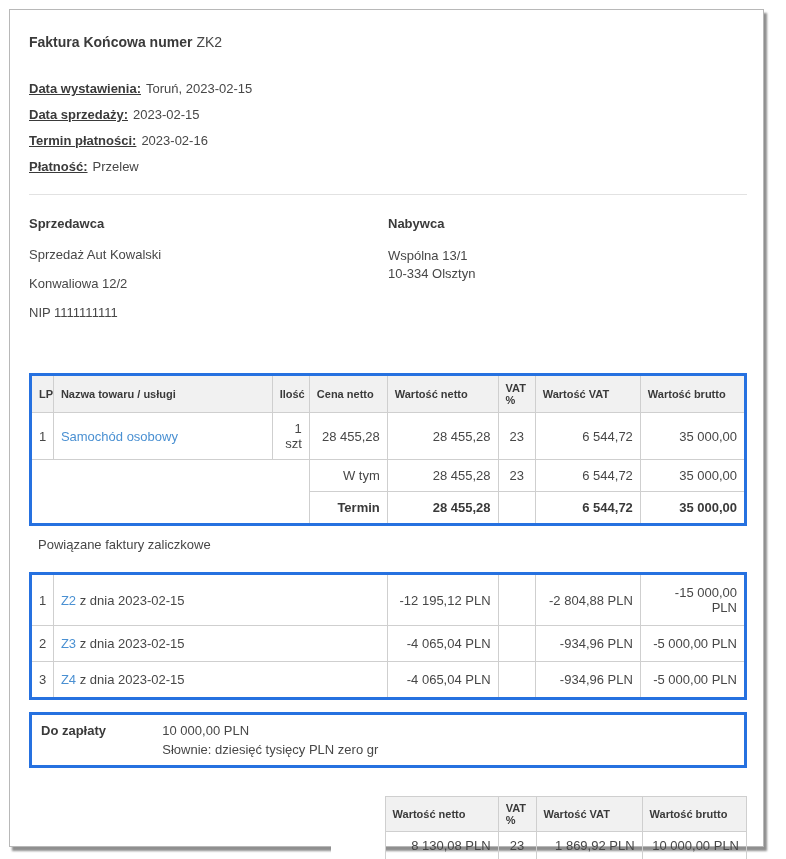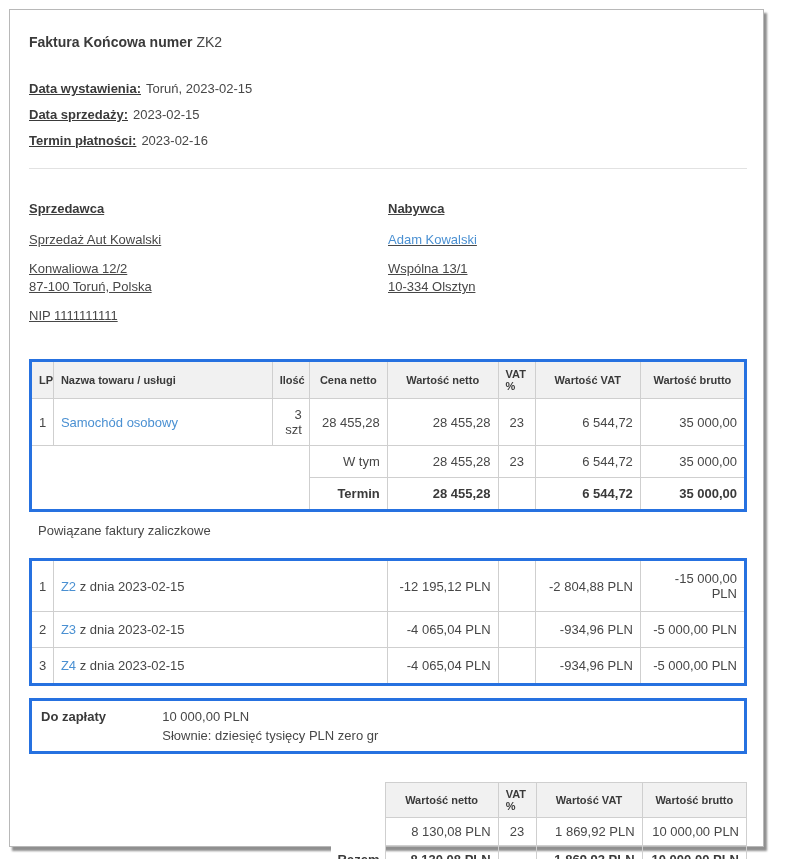--- a/index.html
+++ b/index.html
@@ -13,38 +13,38 @@
 
   .title { margin-top:14px; font-size:14px; }
   .title .num { font-weight:normal; margin-left:4px; color:#474747; }
 
   .meta { margin-top:26px; }
   .meta-line { height:26px; line-height:26px; }
   .meta-line .b { margin-right:5px;text-decoration:underline; }
 
   hr.divider { border:none; border-top:1px solid #e2e2e2; margin-top:14px; }
 
-  .parties { margin-top:32px; display:flex;text-decoration:underline; }
+  .parties { margin-top:21px; display:flex; }
   .party { width:51%; }
   .party-heading { font-weight:bold; color:#3a3a3a; margin-bottom:16px; }
   .party-name { margin-bottom:13px; }
   .party-addr { line-height:18px; }
   .party-nip { margin-top:12px; }
 
   table { border-collapse:collapse; width:100%; table-layout:fixed; }
   .blue-box { border:3px solid #2671e0; }
   th { background:#f1f1f1; font-size:11px; color:#3a3a3a; font-weight:bold;
-       border:1px solid #cfcfcf; padding:6px 7px; text-align:center; }
+       border:1px solid #cfcfcf; padding:6px 7px; text-align:left; }
   td { border:1px solid #cfcfcf; padding:8px 7px; text-align:right; }
   th.l, td.l { text-align:left; }
   th.c, td.c { text-align:center; }
   td.nb { border:none; background:#fff; }
   td.nb-lb { border-left:none; border-bottom:none; }
 
-  .items { margin-top:36px;border-radius:7px; }
+  .items { margin-top:53px;border-radius:7px; }
   .adv-heading { margin:11px 0 20px 9px; color:#474747; }
   .adv td { padding:10px 7px; }
 
   .due-box { margin-top:12px; border:3px solid #2671e0; display:flex; padding:6px 0; min-height:50px; }
   .due-label { width:18.3%; padding:2px 9px; font-weight:bold; color:#3a3a3a; }
   .due-val { line-height:19px; }
 
   .summary-wrap { margin-top:28px; display:flex; justify-content:flex-end; }
   .summary { width:58%; }
   .summary th { padding:5px 7px; }
@@ -64,35 +64,36 @@
   <div class="meta">
     <div class="meta-line">
       <span class="b">Data wystawienia:</span><span>Toruń, 2023-02-15</span>
     </div>
     <div class="meta-line">
       <span class="b">Data sprzedaży:</span><span>2023-02-15</span>
     </div>
     <div class="meta-line">
       <span class="b">Termin płatności:</span><span>2023-02-16</span>
     </div>
+    <div class="meta-line">
+      <span class="b">Płatność:</span><span>Przelew</span>
+    </div>
   </div>
 
   <hr class="divider">
 
   <div class="parties">
     <div class="party">
       <div class="party-heading">Sprzedawca</div>
       <div class="party-name">Sprzedaż Aut Kowalski</div>
       <div class="party-addr">Konwaliowa 12/2</div>
-      <div class="party-addr">87-100 Toruń, Polska</div>
       <div class="party-nip">NIP 1111111111</div>
     </div>
     <div class="party">
       <div class="party-heading">Nabywca</div>
-      <div class="party-name"><a class="link">Adam Kowalski</a></div>
       <div class="party-addr">Wspólna 13/1</div>
       <div class="party-addr">10-334 Olsztyn</div>
     </div>
   </div>
 
   <table class="items blue-box">
     <colgroup>
       <col style="width:3.2%">
         <col style="width:30.6%">
         <col style="width:5.2%">
@@ -109,21 +110,21 @@
       <th>Ilość</th>
       <th>Cena netto</th>
       <th>Wartość netto</th>
       <th class="l">VAT %</th>
       <th>Wartość VAT</th>
       <th>Wartość brutto</th>
     </tr>
     <tr>
       <td class="c">1</td>
       <td class="l"><a class="link">Samochód osobowy</a></td>
-      <td>3 szt</td>
+      <td>1 szt</td>
       <td>28 455,28</td>
       <td>28 455,28</td>
       <td class="c">23</td>
       <td>6 544,72</td>
       <td>35 000,00</td>
     </tr>
     <tr>
       <td class="nb-lb" colspan="3" rowspan="2"></td>
       <td>W tym</td>
       <td>28 455,28</td>

